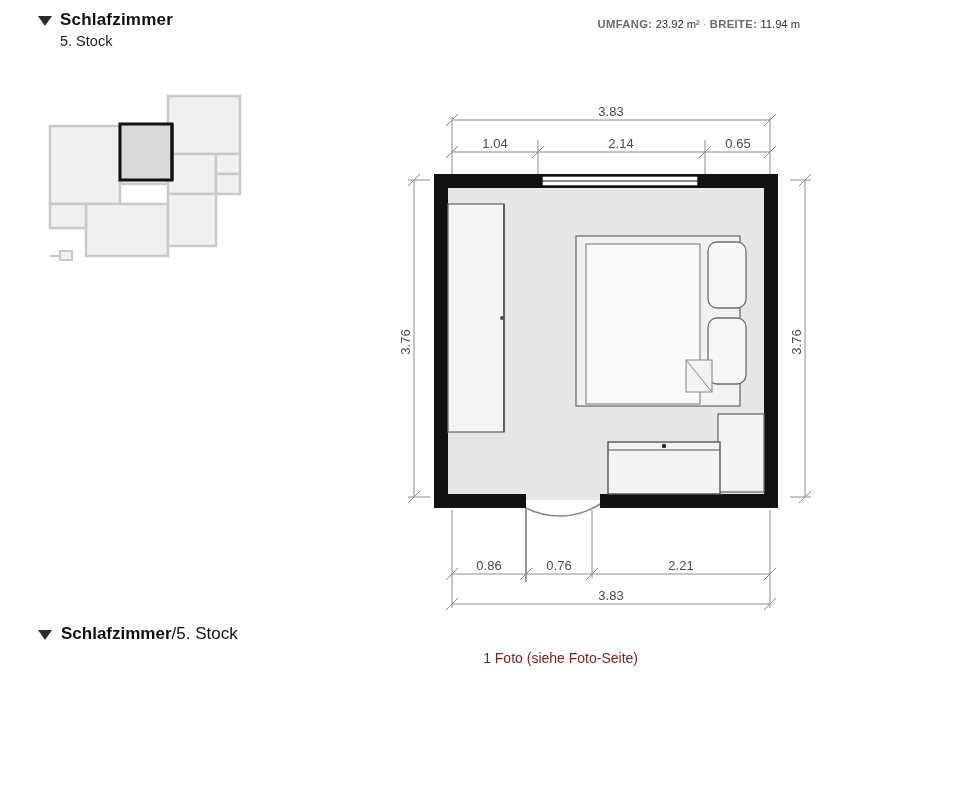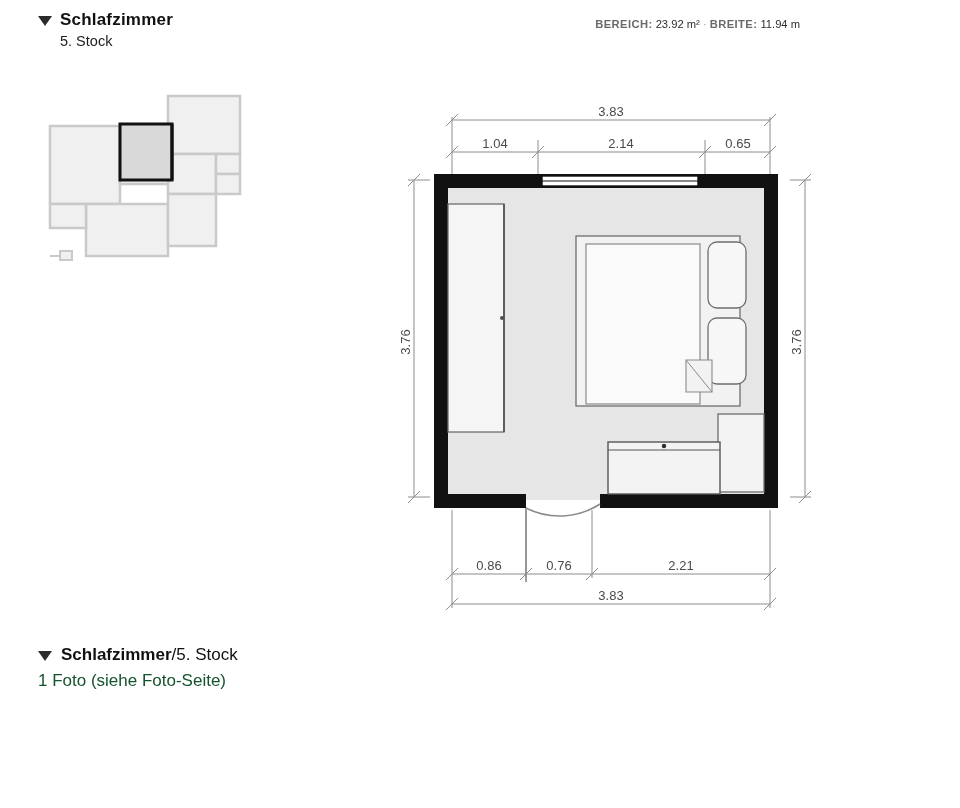--- a/index.html
+++ b/index.html
@@ -78,44 +78,45 @@
   
   .plan {
     position: absolute;
     left: 390px; top: 92px;
     width: 440px; height: 540px;
   }
 
   
   .footer {
     position: absolute;
-    left: 38px; top: 645px;
+    left: 38px; top: 624px;
     width: 600px;
+    text-align: right;
   }
   .footer-title-row {
     display: flex;
     align-items: center;
     gap: 9px;
   }
   .footer-title {
     font-size: 17px;
     color: #111;
   }
   .footer-title b { font-weight: bold; }
   .footer-sub {
     font-size: 13px;
     color: #8d8d8d;
     margin-top: 34px;
     margin-left: 11px;
     font-weight: bold;
     letter-spacing: .1px;
   }
   .footer-note {
-    font-size: 17px;
-    color: #14532d;
+    font-size: 14px;
+    color: #7f1d1d;
     margin-top: 6px;
   }
 
   svg text {
     font-family: "Liberation Sans", sans-serif;
   }
 </style>
 </head>
 <body>
 
@@ -124,21 +125,21 @@
   <div class="header-left">
     <div class="title-row">
       <div class="triangle"></div>
       <div class="room-title">Schlafzimmer</div>
     </div>
     <div class="floor-label">5. Stock</div>
   </div>
 
   <div class="header-right">
     <div>
-      <span class="lbl">BEREICH:</span>
+      <span class="lbl">UMFANG:</span>
       <span class="val">23.92 m²</span>
       <span class="sep">·</span>
       <span class="lbl">BREITE:</span>
       <span class="val">11.94 m</span>
     </div>
   </div>
 
   <div class="minimap">
     <svg width="215" height="190" viewBox="0 0 215 190">
       <g stroke="#c9c9c9" stroke-width="2.5" fill="#f0f0f0">

